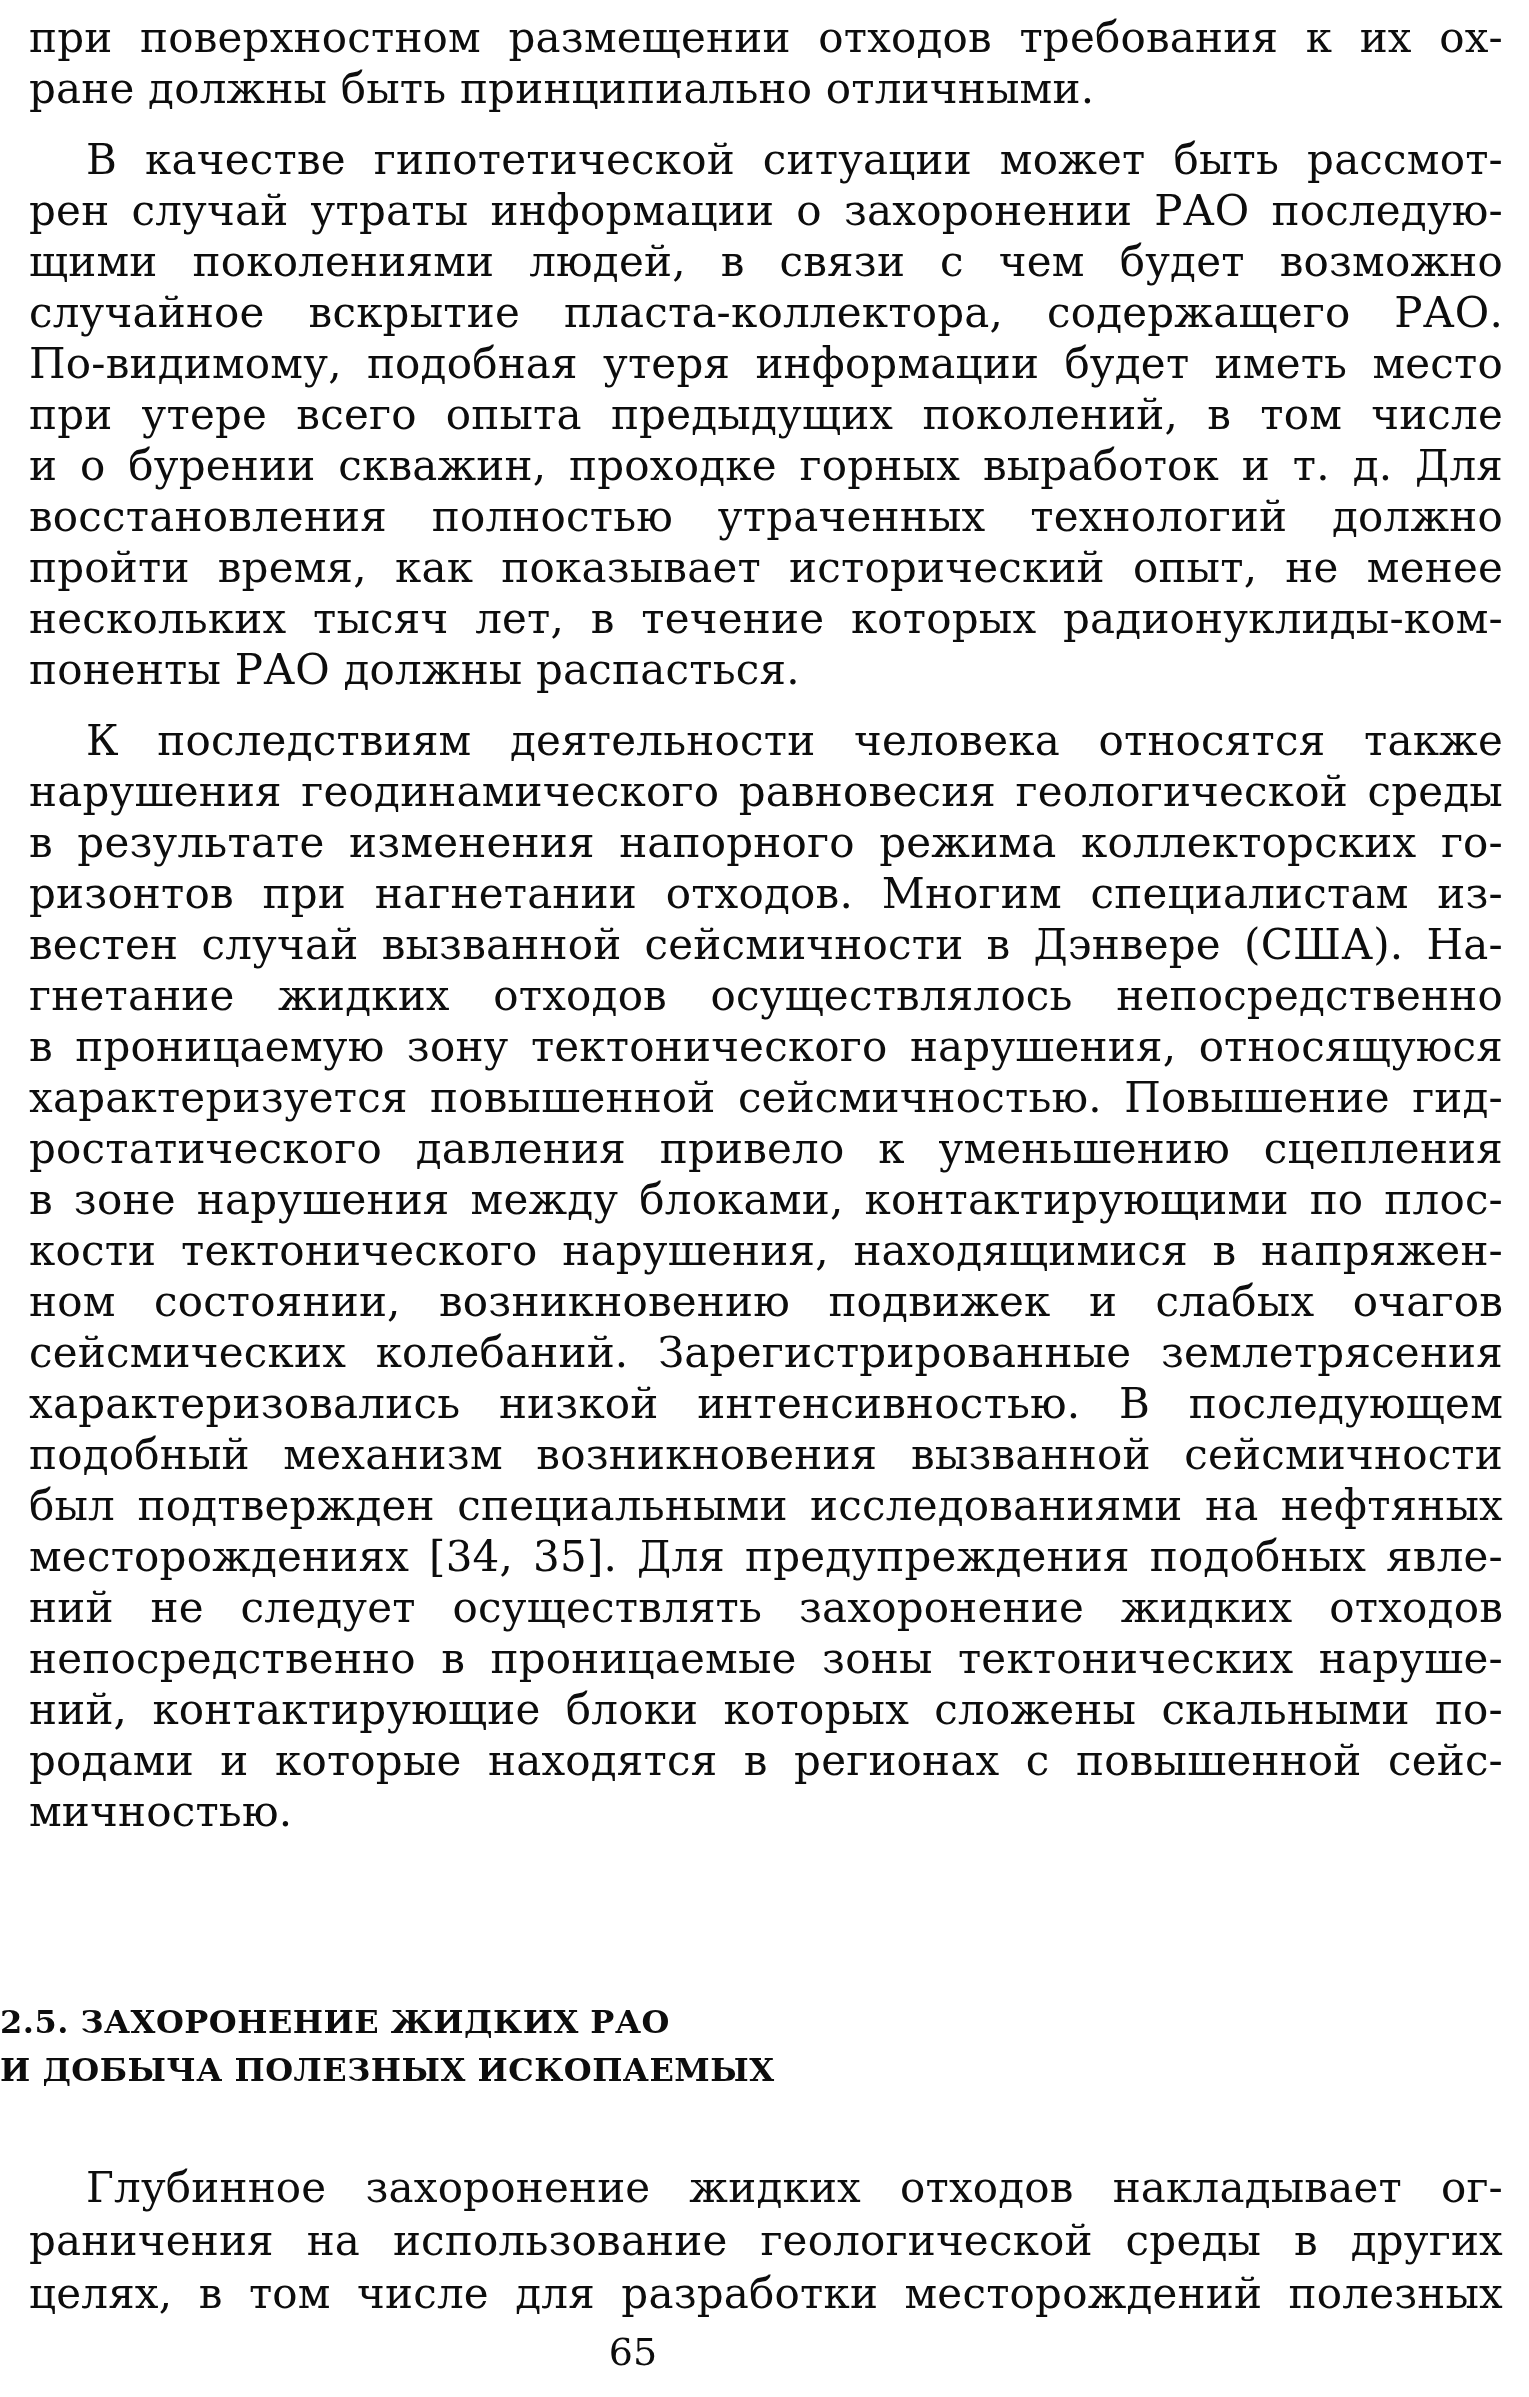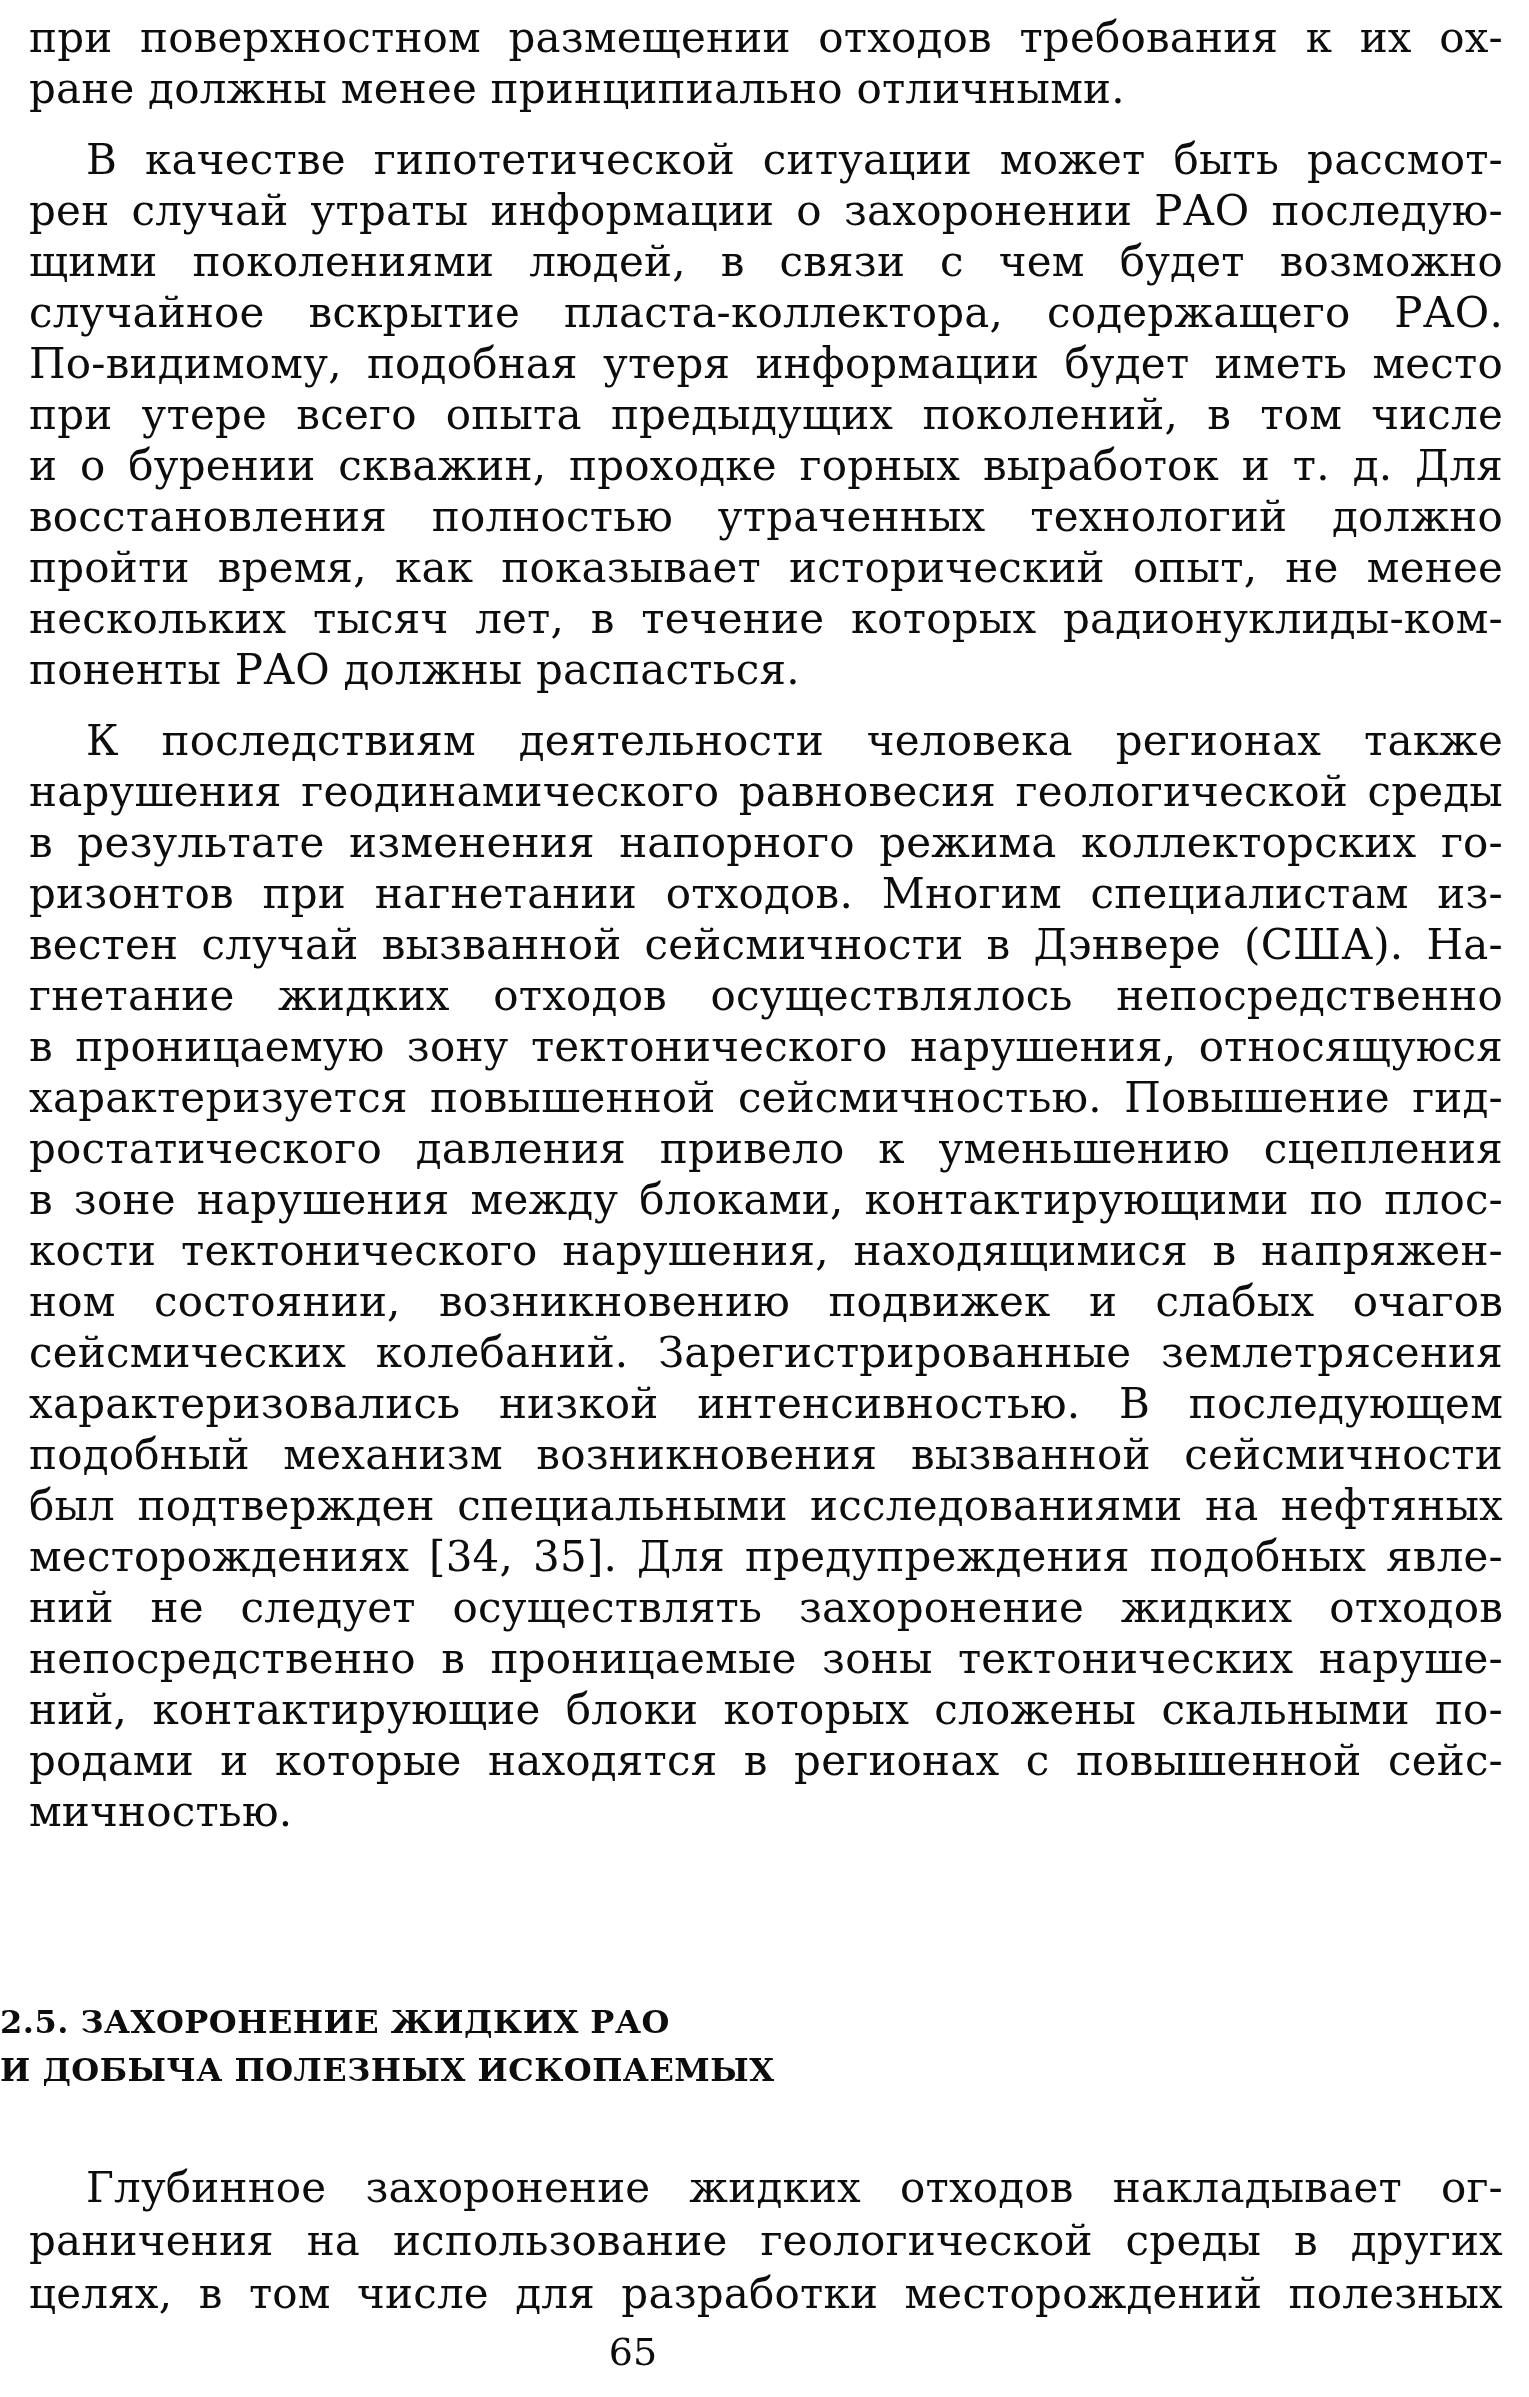--- a/index.html
+++ b/index.html
@@ -62,33 +62,33 @@
     font-size: 38px;
   }
 </style>
 </head>
 <body>
 
 <div class="page" style="--paper: #ffffff; --ink: #0d0d0d;">
 
   <div class="body-text" id="bodyText">
       <div class="line">при поверхностном размещении отходов требования к их ох-</div>
-      <div class="line para-end">ране должны менее принципиально отличными.</div>
+      <div class="line para-end">ране должны быть принципиально отличными.</div>
       <div class="line indent">В качестве гипотетической ситуации может быть рассмот-</div>
       <div class="line">рен случай утраты информации о захоронении РАО последую-</div>
       <div class="line">щими поколениями людей, в связи с чем будет возможно</div>
       <div class="line">случайное вскрытие пласта-коллектора, содержащего РАО.</div>
       <div class="line">По-видимому, подобная утеря информации будет иметь место</div>
       <div class="line">при утере всего опыта предыдущих поколений, в том числе</div>
       <div class="line">и о бурении скважин, проходке горных выработок и т. д. Для</div>
       <div class="line">восстановления полностью утраченных технологий должно</div>
       <div class="line">пройти время, как показывает исторический опыт, не менее</div>
       <div class="line">нескольких тысяч лет, в течение которых радионуклиды-ком-</div>
       <div class="line para-end">поненты РАО должны распасться.</div>
-      <div class="line indent">К последствиям деятельности человека регионах также</div>
+      <div class="line indent">К последствиям деятельности человека относятся также</div>
       <div class="line">нарушения геодинамического равновесия геологической среды</div>
       <div class="line">в результате изменения напорного режима коллекторских го-</div>
       <div class="line">ризонтов при нагнетании отходов. Многим специалистам из-</div>
       <div class="line">вестен случай вызванной сейсмичности в Дэнвере (США). На-</div>
       <div class="line">гнетание жидких отходов осуществлялось непосредственно</div>
       <div class="line">в проницаемую зону тектонического нарушения, относящуюся</div>
       <div class="line">характеризуется повышенной сейсмичностью. Повышение гид-</div>
       <div class="line">ростатического давления привело к уменьшению сцепления</div>
       <div class="line">в зоне нарушения между блоками, контактирующими по плос-</div>
       <div class="line">кости тектонического нарушения, находящимися в напряжен-</div>

